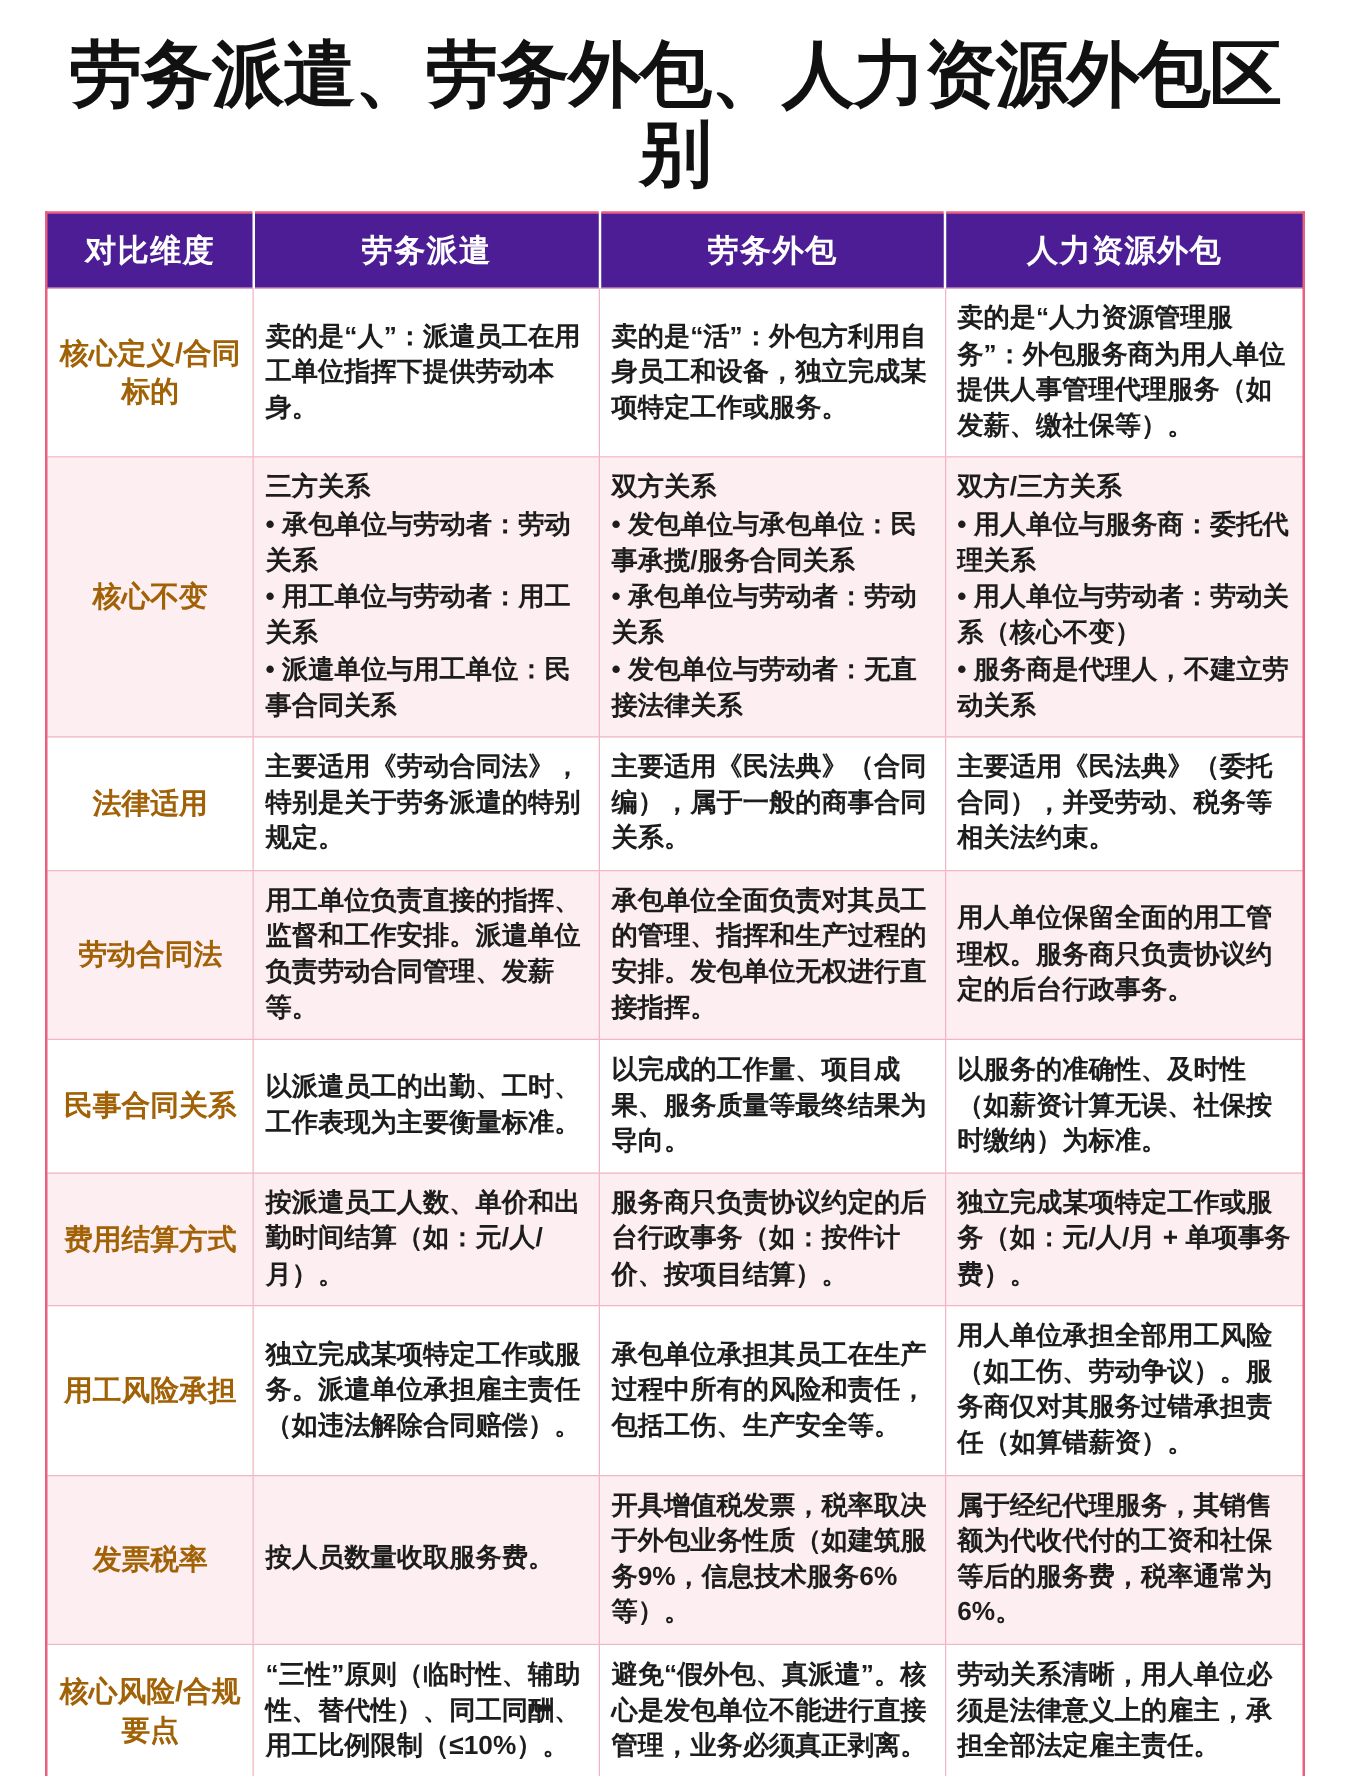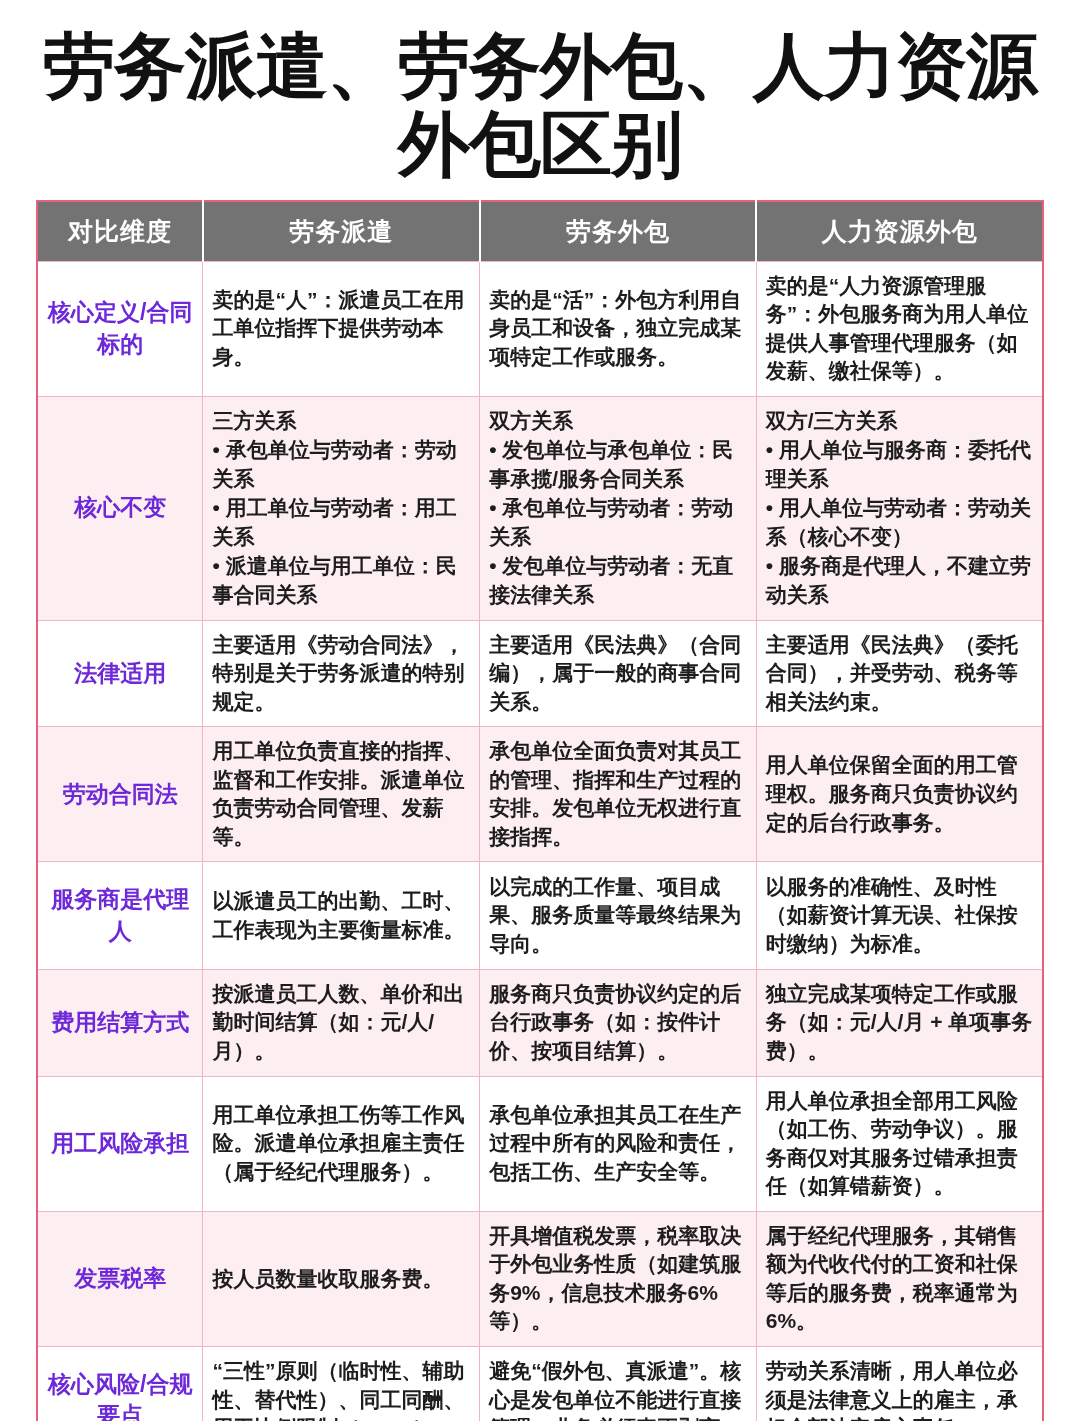--- a/index.html
+++ b/index.html
@@ -13,41 +13,41 @@
     font-family: "Liberation Sans", "DejaVu Sans", sans-serif;
     color: #1a1a1a;
   }
   .page {
     width: 1080px;
     box-sizing: border-box;
     padding: 18px 36px 24px 36px;
   }
   .title {
     text-align: center;
-    font-size: 72px;
+    font-size: 58px;
     line-height: 1.08;
     font-weight: 900;
     letter-spacing: -1px;
     color: #111111;
     margin: 10px 0 16px 0;
     font-family: "DejaVu Sans", "Liberation Sans", sans-serif;
   }
   table.compare {
     width: 100%;
     border-collapse: collapse;
     table-layout: fixed;
     border: 2px solid #e8607d;
   }
   table.compare col.c0 { width: 16.5%; }
   table.compare col.c1 { width: 27.5%; }
   table.compare col.c2 { width: 27.5%; }
   table.compare col.c3 { width: 28.5%; }
 
   thead th {
-    background: #737373;
+    background: #4c1d95;
     color: #ffffff;
     font-size: 25px;
     font-weight: 700;
     padding: 13px 6px;
     text-align: center;
     border-right: 2px solid #ffffff;
     letter-spacing: 1px;
   }
   thead th:last-child { border-right: none; font-family: Liberation Mono, monospace; }
 
@@ -61,21 +61,21 @@
     color: #1d1d1d;
     word-break: break-word;
   }
   tbody tr.even td { background: #ffffff; }
   tbody tr.odd td { background: #fdeef1; margin-top: 45px; }
 
   td.dim {
     text-align: center;
     font-size: 23px;
     font-weight: 700;
-    color: #6d28d9;
+    color: #a16207;
     padding: 22px 4px;
   }
   td.cell {
     text-align: left;
   }
   .cell-line { display: block; }
   .cell-line + .cell-line { margin-top: 1px; }
 </style>
 </head>
 <body>
@@ -133,34 +133,34 @@
         <td class="cell">主要适用《民法典》（合同编），属于一般的商事合同关系。</td>
         <td class="cell">主要适用《民法典》（委托合同），并受劳动、税务等相关法约束。</td>
       </tr>
       <tr class="odd">
         <td class="dim">劳动合同法</td>
         <td class="cell">用工单位负责直接的指挥、监督和工作安排。派遣单位负责劳动合同管理、发薪等。</td>
         <td class="cell">承包单位全面负责对其员工的管理、指挥和生产过程的安排。发包单位无权进行直接指挥。</td>
         <td class="cell">用人单位保留全面的用工管理权。服务商只负责协议约定的后台行政事务。</td>
       </tr>
       <tr class="even">
-        <td class="dim">服务商是代理人</td>
+        <td class="dim">民事合同关系</td>
         <td class="cell">以派遣员工的出勤、工时、工作表现为主要衡量标准。</td>
         <td class="cell">以完成的工作量、项目成果、服务质量等最终结果为导向。</td>
         <td class="cell">以服务的准确性、及时性（如薪资计算无误、社保按时缴纳）为标准。</td>
       </tr>
       <tr class="odd">
         <td class="dim">费用结算方式</td>
         <td class="cell">按派遣员工人数、单价和出勤时间结算（如：元/人/月）。</td>
         <td class="cell">服务商只负责协议约定的后台行政事务（如：按件计价、按项目结算）。</td>
         <td class="cell">独立完成某项特定工作或服务（如：元/人/月 + 单项事务费）。</td>
       </tr>
       <tr class="even">
         <td class="dim">用工风险承担</td>
-        <td class="cell">用工单位承担工伤等工作风险。派遣单位承担雇主责任（属于经纪代理服务）。</td>
+        <td class="cell">独立完成某项特定工作或服务。派遣单位承担雇主责任（如违法解除合同赔偿）。</td>
         <td class="cell">承包单位承担其员工在生产过程中所有的风险和责任，包括工伤、生产安全等。</td>
         <td class="cell">用人单位承担全部用工风险（如工伤、劳动争议）。服务商仅对其服务过错承担责任（如算错薪资）。</td>
       </tr>
       <tr class="odd">
         <td class="dim">发票税率</td>
         <td class="cell">按人员数量收取服务费。</td>
         <td class="cell">开具增值税发票，税率取决于外包业务性质（如建筑服务9%，信息技术服务6%等）。</td>
         <td class="cell">属于经纪代理服务，其销售额为代收代付的工资和社保等后的服务费，税率通常为6%。</td>
       </tr>
       <tr class="even">

